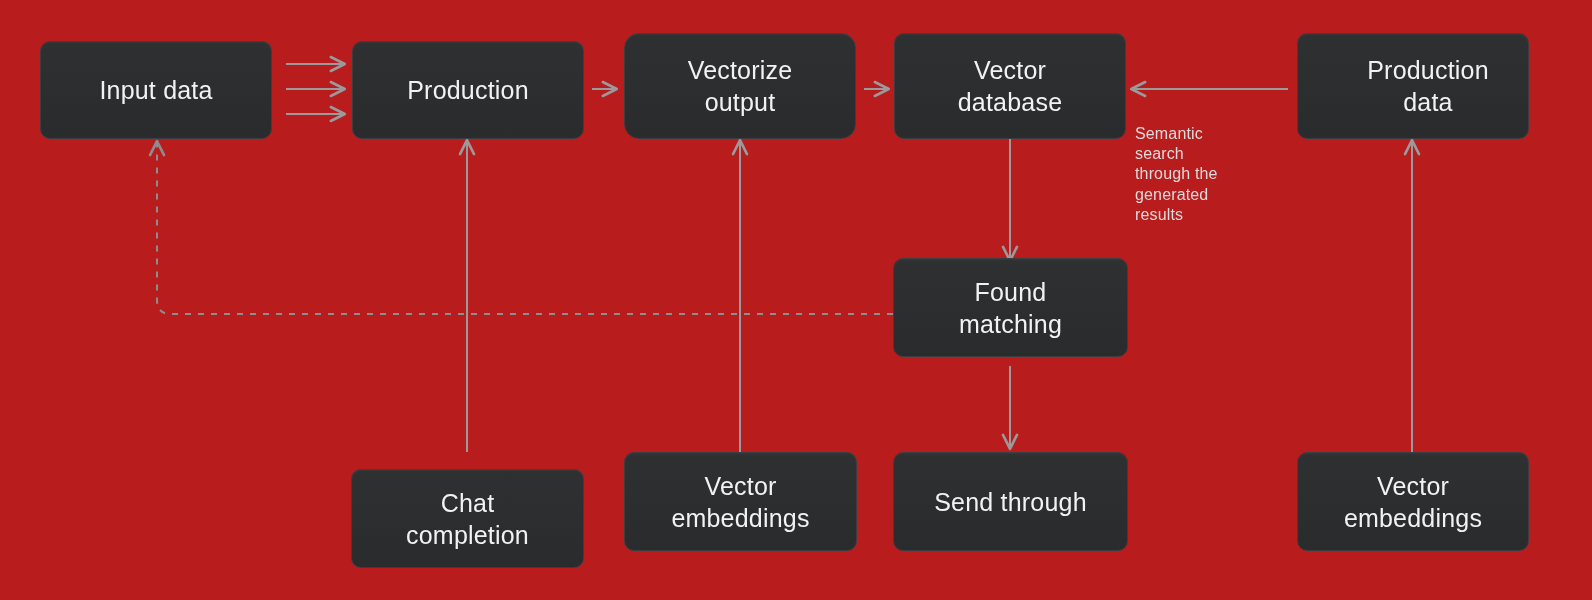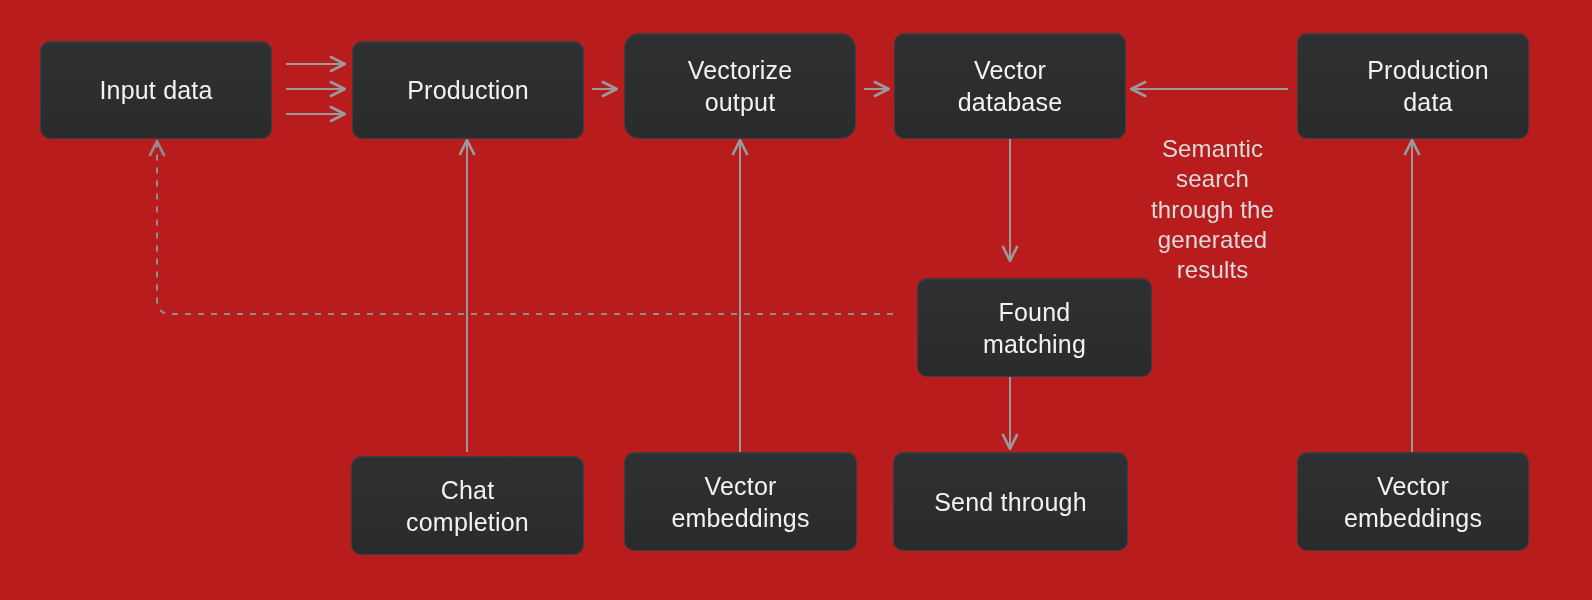--- a/index.html
+++ b/index.html
@@ -32,23 +32,23 @@
     line-height: 1.28;
     letter-spacing: 0.2px;
     font-weight: 400;
     padding: 4px 10px;
     box-shadow: 0 1px 0 rgba(255,255,255,0.035) inset;
   }
   .node span { display: block; white-space: pre-line; }
   .edge-label {
     position: absolute;
     color: #dcdcdd;
-    font-size: 24px;
+    font-size: 16px;
     line-height: 1.26;
-    text-align: center;
+    text-align: left;
     white-space: pre-line;
     letter-spacing: 0.15px;
   }
   .svg-layer {
     position: absolute;
     left: 0; top: 0;
     width: 1592px;
     height: 600px;
     pointer-events: none;
   }
@@ -110,26 +110,26 @@
   <div class="node" style="left:894px; top:33px; width:232px; height:106px;">
     <span>Vector
 database</span>
   </div>
 
   <div class="node" style="left:1297px; top:33px; width:232px; height:106px;padding-left:40px;">
     <span>Production
 data</span>
   </div>
 
-  <div class="node" style="left:893px; top:278px; width:235px; height:99px;margin-left:24px;">
+  <div class="node" style="left:893px; top:258px; width:235px; height:99px;">
     <span>Found
 matching</span>
   </div>
 
-  <div class="node" style="left:351px; top:456px; width:233px; height:99px;">
+  <div class="node" style="left:351px; top:469px; width:233px; height:99px;">
     <span>Chat
 completion</span>
   </div>
 
   <div class="node" style="left:624px; top:452px; width:233px; height:99px;">
     <span>Vector
 embeddings</span>
   </div>
 
   <div class="node" style="left:893px; top:452px; width:235px; height:99px;">

